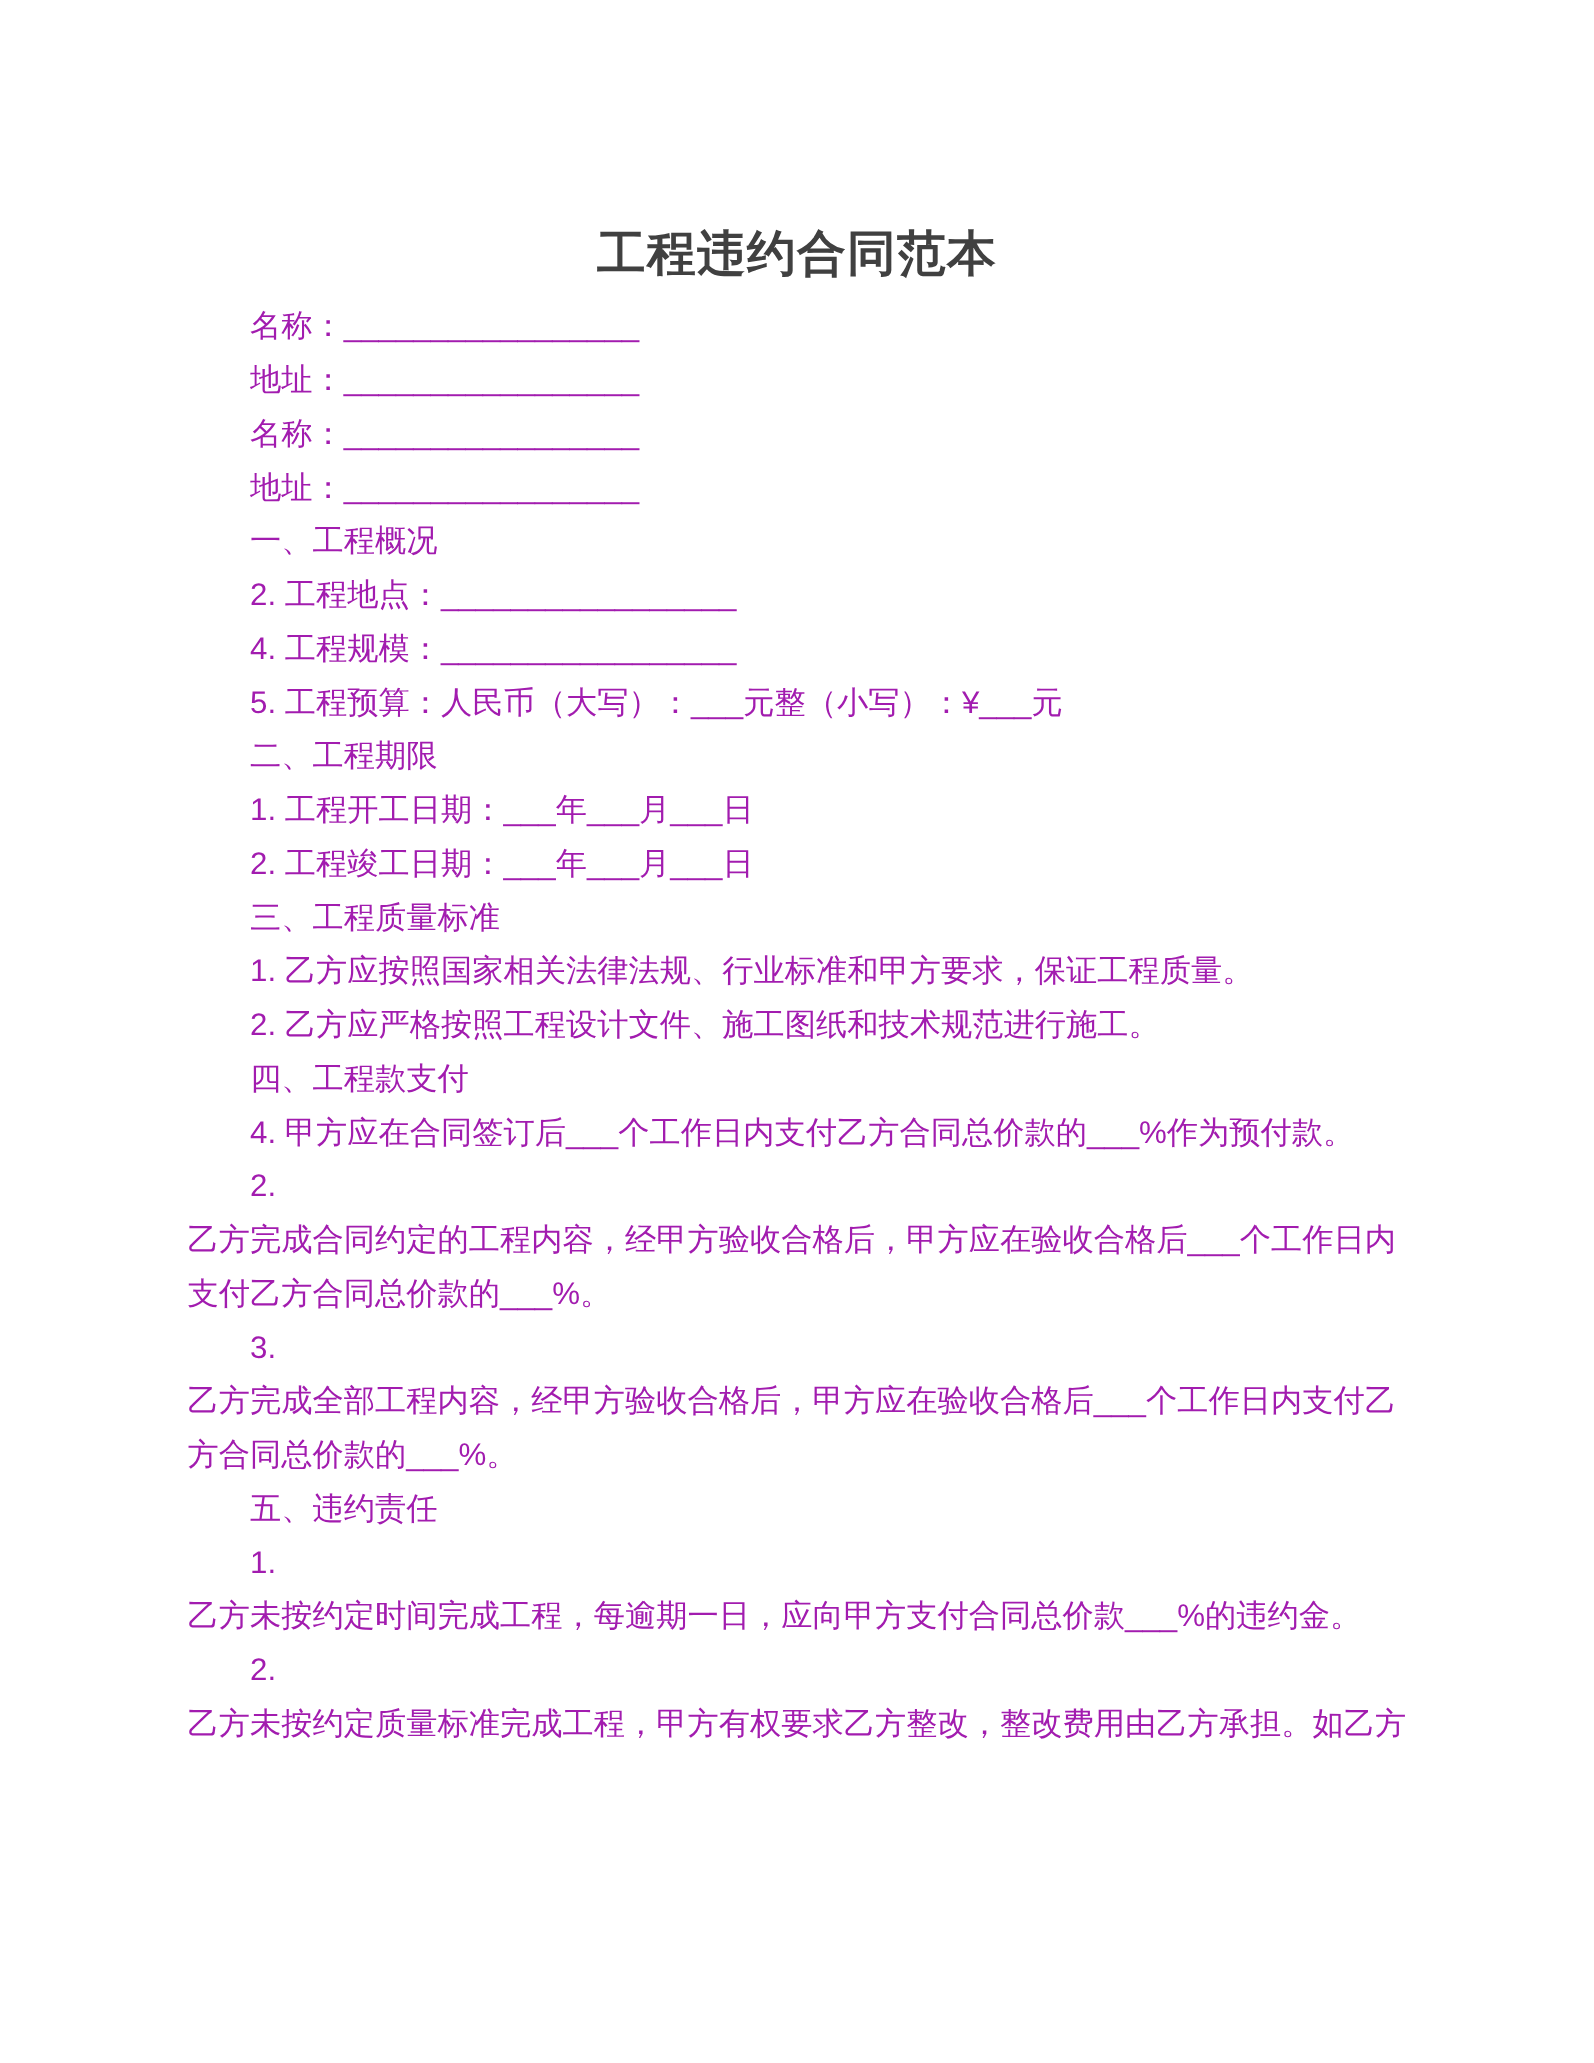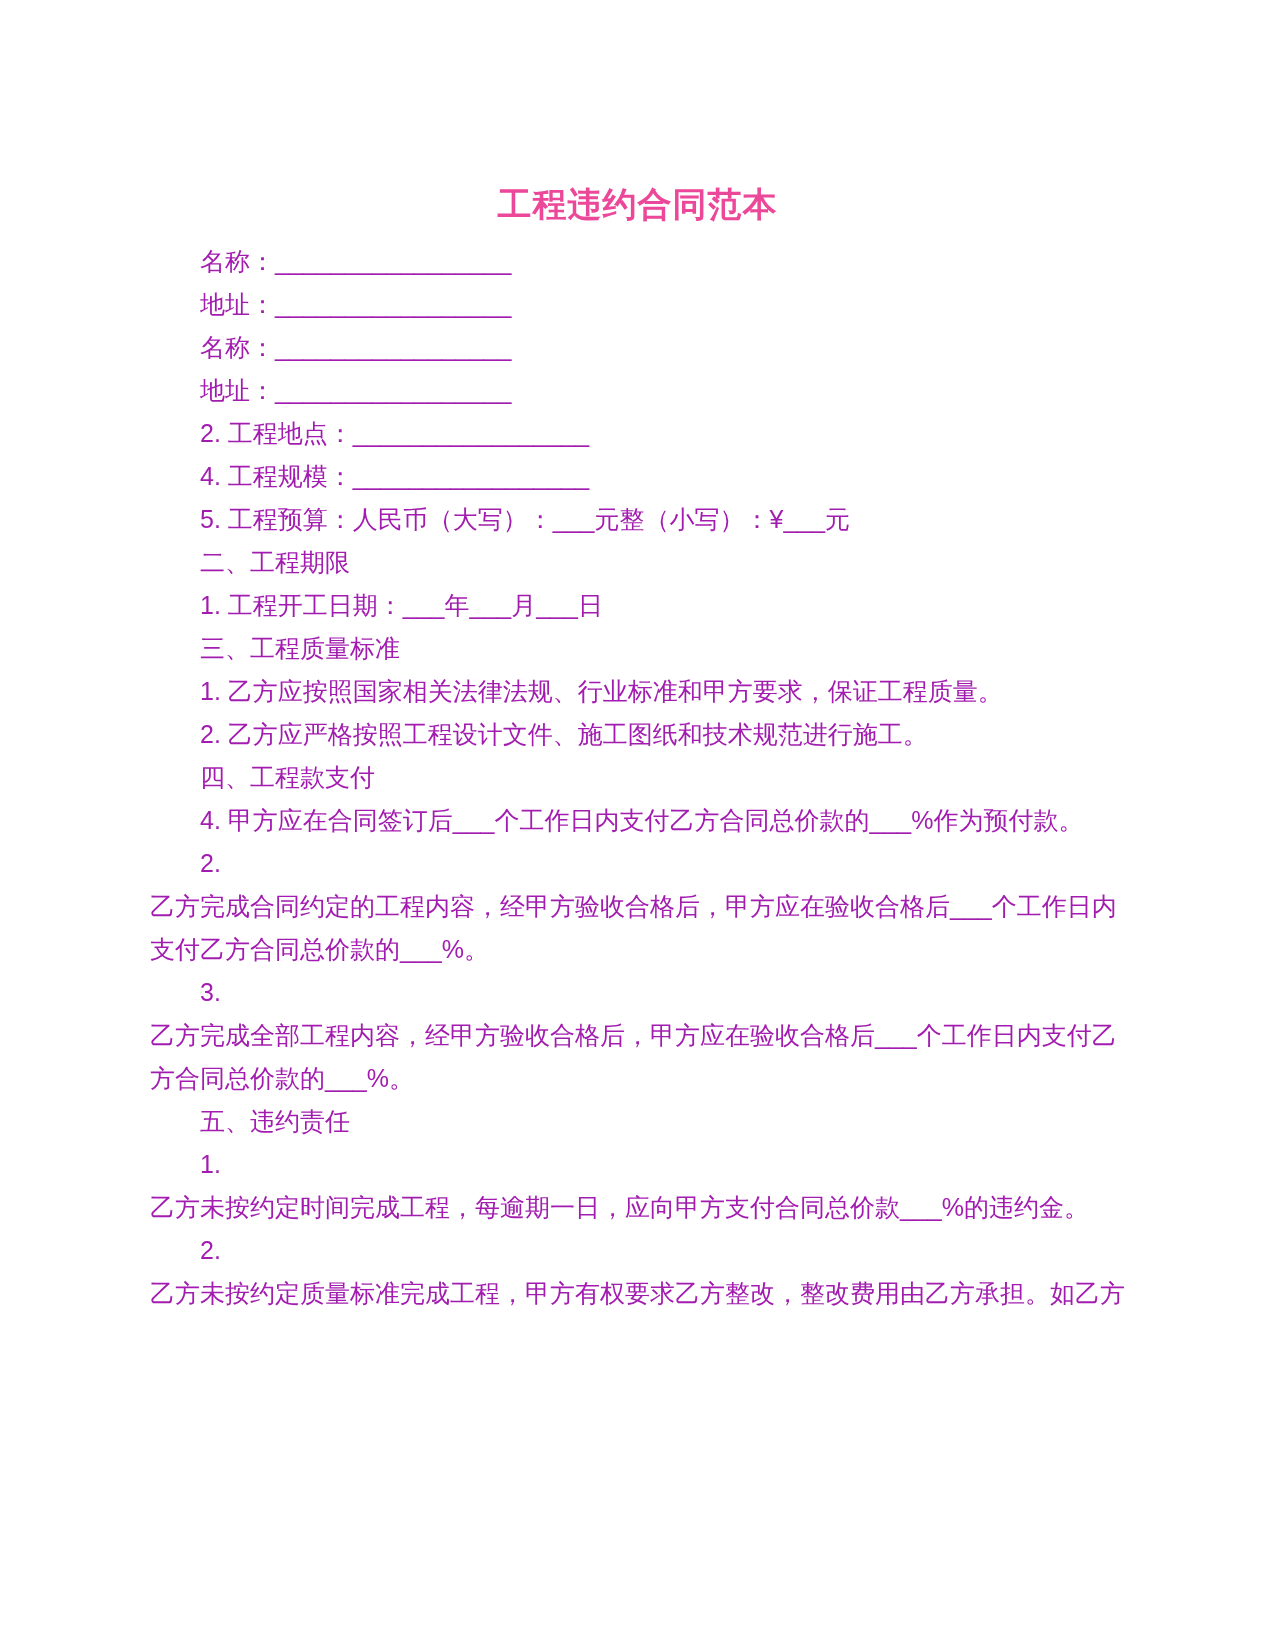--- a/index.html
+++ b/index.html
@@ -15,25 +15,25 @@
     width: 1275px;
     height: 1650px;
     background: #ffffff;
     color: #000000;
     font-family: "Liberation Sans", "DejaVu Sans", sans-serif;
   }
   .doc-title {
     margin: 0;
     padding-top: 186px;
     line-height: 36px;
-    font-size: 34px;
+    font-size: 39px;
     font-weight: 700;
     text-align: center;
     letter-spacing: 1px;
-    color: #ec4899;
+    color: #404040;
   }
   .doc-body {
     margin-top: 18px;
   }
   .line {
     margin-left: 150px;
     margin-right: 130px;
     font-size: 25px;
     line-height: 43px;
     height: 43px;
@@ -48,25 +48,27 @@
 </head>
 <body>
 
 <main class="page">
   <h1 class="doc-title">工程违约合同范本</h1>
   <section class="doc-body" id="doc-lines">
       <div class="line indent">名称：_________________</div>
       <div class="line indent">地址：_________________</div>
       <div class="line indent">名称：_________________</div>
       <div class="line indent">地址：_________________</div>
+      <div class="line indent">一、工程概况</div>
       <div class="line indent">2. 工程地点：_________________</div>
       <div class="line indent">4. 工程规模：_________________</div>
       <div class="line indent">5. 工程预算：人民币（大写）：___元整（小写）：¥___元</div>
       <div class="line indent">二、工程期限</div>
       <div class="line indent">1. 工程开工日期：___年___月___日</div>
+      <div class="line indent">2. 工程竣工日期：___年___月___日</div>
       <div class="line indent">三、工程质量标准</div>
       <div class="line indent">1. 乙方应按照国家相关法律法规、行业标准和甲方要求，保证工程质量。</div>
       <div class="line indent">2. 乙方应严格按照工程设计文件、施工图纸和技术规范进行施工。</div>
       <div class="line indent">四、工程款支付</div>
       <div class="line indent">4. 甲方应在合同签订后___个工作日内支付乙方合同总价款的___%作为预付款。</div>
       <div class="line indent">2.</div>
       <div class="line">乙方完成合同约定的工程内容，经甲方验收合格后，甲方应在验收合格后___个工作日内</div>
       <div class="line">支付乙方合同总价款的___%。</div>
       <div class="line indent">3.</div>
       <div class="line">乙方完成全部工程内容，经甲方验收合格后，甲方应在验收合格后___个工作日内支付乙</div>

